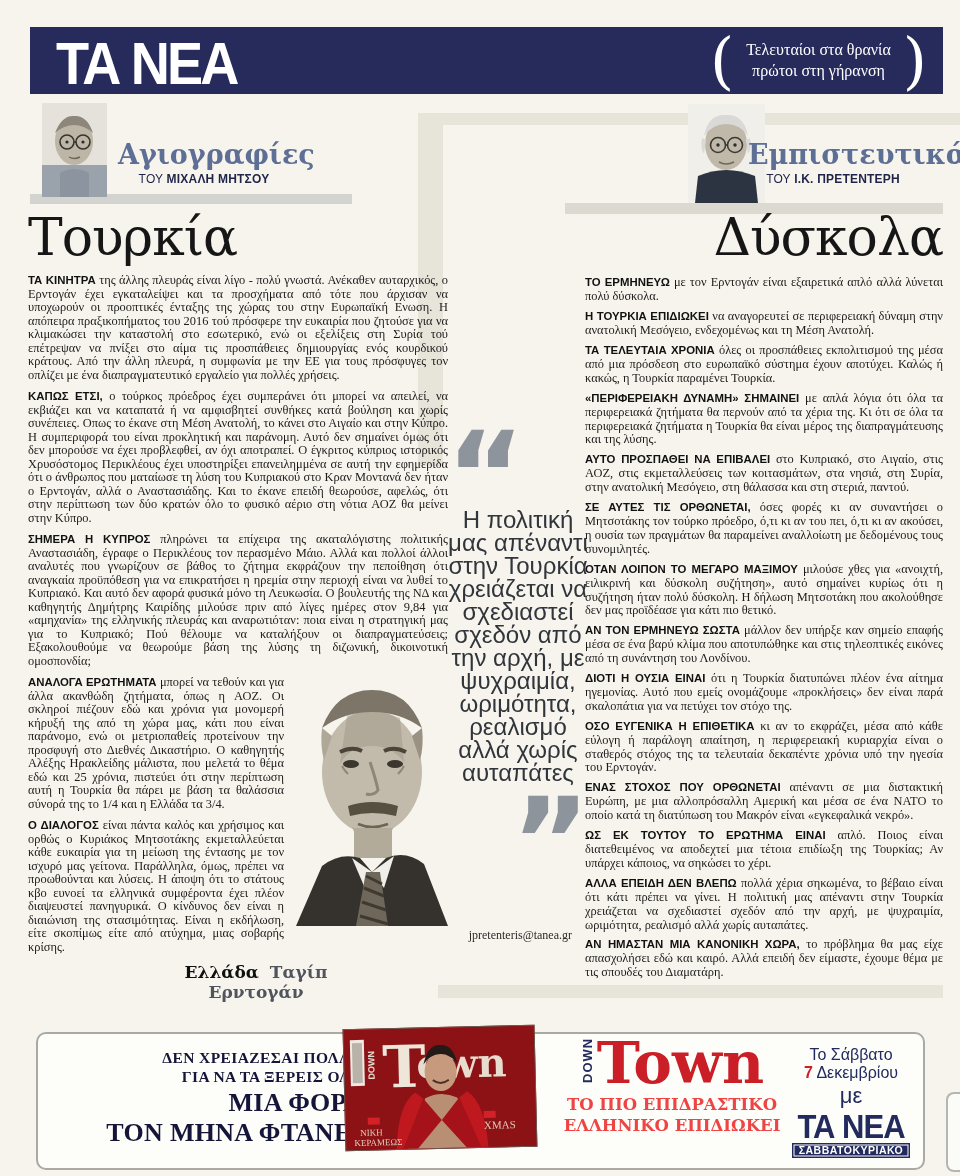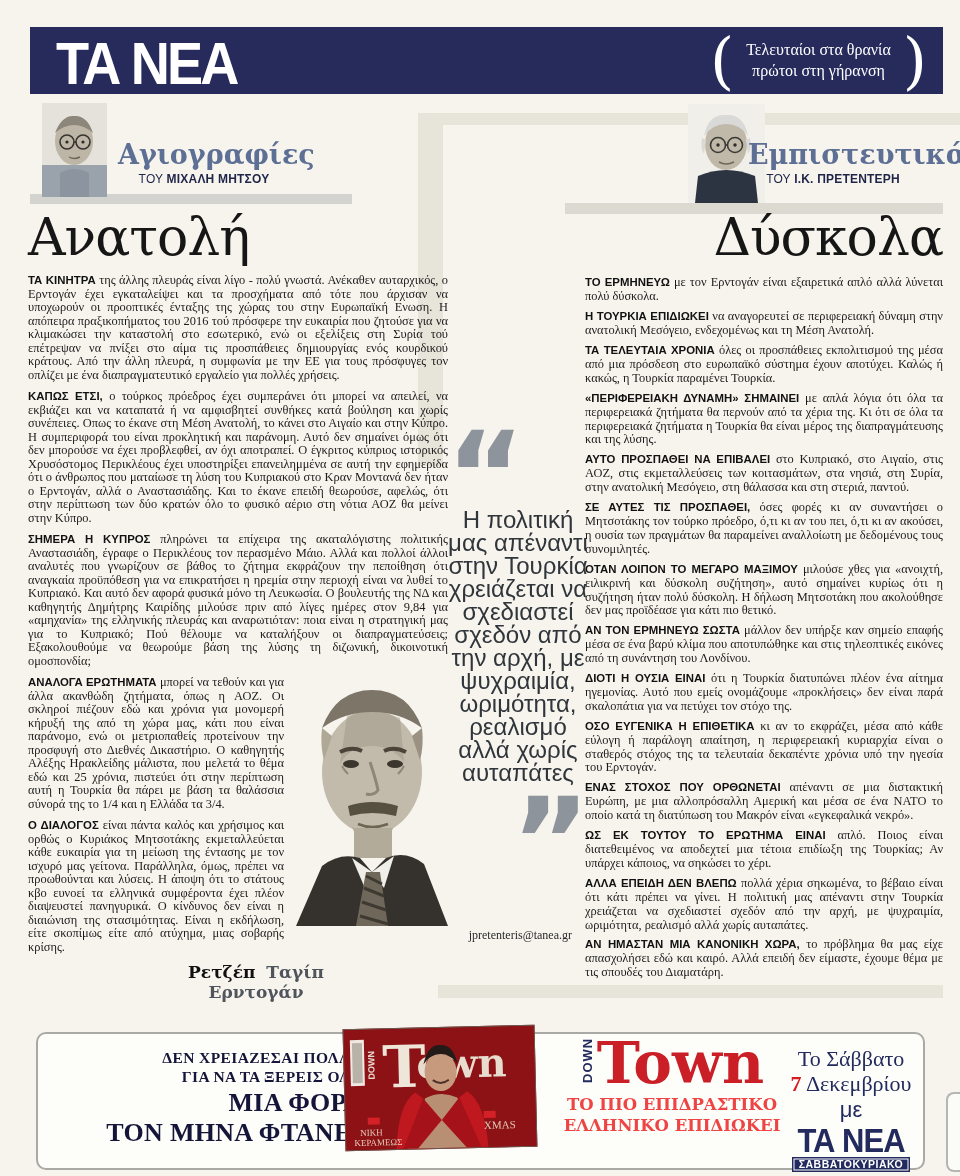--- a/index.html
+++ b/index.html
@@ -69,21 +69,21 @@
               background:#8c1216; border:1px solid #6b5b52; overflow:hidden; }
   .ad-town { position:absolute; left:514px; top:0; width:240px; text-align:center; }
   .town-row { display:flex; align-items:flex-end; justify-content:center; gap:2px; }
   .down-vert { writing-mode:vertical-rl; transform:rotate(180deg); font-family:"Liberation Sans",sans-serif;
                font-weight:bold; font-size:13px; letter-spacing:1px; color:#232b5e; height:52px; margin-bottom:4px; }
   .town-word { font-family:"DejaVu Serif",serif; font-weight:bold; font-size:58px; line-height:.92; color:#cb1f27; }
   .ad-desc { margin-top:5px; font-family:"DejaVu Serif",serif; font-weight:bold; font-size:16.5px;
              line-height:1.25; color:#ef4444; }
   .ad-promo { position:absolute; left:748px; top:12px; width:130px; text-align:center;
               font-family:"Liberation Sans",sans-serif; color:#232b5e; }
-  .promo-l1 { font-size:22px; line-height:1.15;font-family:Liberation Serif, serif; }
+  .promo-l1 { font-size:16px; line-height:1.15; }
   .promo-day { color:#d41d23; font-weight:bold; }
   .promo-with { font-size:22px; line-height:1.2; }
   .promo-logo { font-family:"Liberation Sans",sans-serif; font-weight:bold; font-size:31px; letter-spacing:-1px;
                 color:#232b5e; line-height:1; margin-top:2px; transform:scale(1,1.05); }
   .promo-sub { margin:1px auto 0; width:118px; background:#232b5e; color:#fff; font-weight:bold;
                font-size:10.5px; letter-spacing:.5px; padding:1px 0 2px; box-shadow:inset 0 0 0 1.5px #232b5e, inset 0 0 0 2.5px #fff; }
   .edge-artifact { position:absolute; left:946px; top:1092px; width:16px; height:80px; background:#fbfbf7;
                    border:2px solid #b5b5b2; border-right:none; border-radius:8px 0 0 8px; z-index:6; }
 </style>
 </head>
@@ -144,21 +144,21 @@
   </svg>
   <div class="sec-block" style="left:748px; top:141px; width:170px;">
     <div class="sec-title">Εμπιστευτικά</div>
     <div class="byline">
       <span>ΤΟΥ </span><b>Ι.Κ. ΠΡΕΤΕΝΤΕΡΗ</b>
     </div>
   </div>
   <div class="bar-right"></div>
 
   <article class="left-article">
-    <h1 class="article-title">Ανατολή</h1>
+    <h1 class="article-title">Τουρκία</h1>
     <div class="body-l">
         <p><span class="lead-in">ΤΑ ΚΙΝΗΤΡΑ </span>της άλλης πλευράς είναι λίγο - πολύ γνωστά. Ανέκαθεν αυταρχικός, ο Ερντογάν έχει εγκαταλείψει και τα προσχήματα από τότε που άρχισαν να υποχωρούν οι προοπτικές ένταξης της χώρας του στην Ευρωπαϊκή Ενωση. Η απόπειρα πραξικοπήματος του 2016 τού πρόσφερε την ευκαιρία που ζητούσε για να κλιμακώσει την καταστολή στο εσωτερικό, ενώ οι εξελίξεις στη Συρία τού επέτρεψαν να πνίξει στο αίμα τις προσπάθειες δημιουργίας ενός κουρδικού κράτους. Από την άλλη πλευρά, η συμφωνία με την ΕΕ για τους πρόσφυγες τον οπλίζει με ένα διαπραγματευτικό εργαλείο για πολλές χρήσεις.</p>
         <p><span class="lead-in">ΚΑΠΩΣ ΕΤΣΙ, </span>ο τούρκος πρόεδρος έχει συμπεράνει ότι μπορεί να απειλεί, να εκβιάζει και να καταπατά ή να αμφισβητεί συνθήκες κατά βούληση και χωρίς συνέπειες. Οπως το έκανε στη Μέση Ανατολή, το κάνει στο Αιγαίο και στην Κύπρο. Η συμπεριφορά του είναι προκλητική και παράνομη. Αυτό δεν σημαίνει όμως ότι δεν μπορούσε να έχει προβλεφθεί, αν όχι αποτραπεί. Ο έγκριτος κύπριος ιστορικός Χρυσόστομος Περικλέους έχει υποστηρίξει επανειλημμένα σε αυτή την εφημερίδα ότι ο άνθρωπος που ματαίωσε τη λύση του Κυπριακού στο Κραν Μοντανά δεν ήταν ο Ερντογάν, αλλά ο Αναστασιάδης. Και το έκανε επειδή θεωρούσε, αφελώς, ότι στην περίπτωση των δύο κρατών όλο το φυσικό αέριο στη νότια ΑΟΖ θα μείνει στην Κύπρο.</p>
         <p><span class="lead-in">ΣΗΜΕΡΑ Η ΚΥΠΡΟΣ </span>πληρώνει τα επίχειρα της ακαταλόγιστης πολιτικής Αναστασιάδη, έγραφε ο Περικλέους τον περασμένο Μάιο. Αλλά και πολλοί άλλοι αναλυτές που γνωρίζουν σε βάθος το ζήτημα εκφράζουν την πεποίθηση ότι αναγκαία προϋπόθεση για να επικρατήσει η ηρεμία στην περιοχή είναι να λυθεί το Κυπριακό. Και αυτό δεν αφορά φυσικά μόνο τη Λευκωσία. Ο βουλευτής της ΝΔ και καθηγητής Δημήτρης Καιρίδης μιλούσε πριν από λίγες ημέρες στον 9,84 για «αμηχανία» της ελληνικής πλευράς και αναρωτιόταν: ποια είναι η στρατηγική μας για το Κυπριακό; Πού θέλουμε να καταλήξουν οι διαπραγματεύσεις; Εξακολουθούμε να θεωρούμε βάση της λύσης τη διζωνική, δικοινοτική ομοσπονδία;</p>
       </div>
     <div class="body-l">
       <svg class="portrait-float" viewBox="0 0 160 250">
         <ellipse cx="80" cy="96" rx="50" ry="62" fill="#c2bbac"></ellipse>
         <path d="M55 40 Q80 30 108 42 L112 86 Q100 70 80 70 Q58 70 48 88 Z" fill="#a29a8a" opacity=".55"></path>
         <path d="M30 52 Q44 14 80 14 Q116 14 130 52 Q108 36 80 36 Q52 36 30 52Z" fill="#7d7668"></path>
@@ -181,41 +181,41 @@
         <path d="M74 200 L90 208 M72 212 L92 220 M70 226 L94 234 M68 240 L96 248" stroke="#3f3a31" stroke-width="3"></path>
       </svg>
       <div>
           <p><span class="lead-in">ΑΝΑΛΟΓΑ ΕΡΩΤΗΜΑΤΑ </span>μπορεί να τεθούν και για άλλα ακανθώδη ζητήματα, όπως η ΑΟΖ. Οι σκληροί πιέζουν εδώ και χρόνια για μονομερή κήρυξή της από τη χώρα μας, κάτι που είναι παράνομο, ενώ οι μετριοπαθείς προτείνουν την προσφυγή στο Διεθνές Δικαστήριο. Ο καθηγητής Αλέξης Ηρακλείδης μάλιστα, που μελετά το θέμα εδώ και 25 χρόνια, πιστεύει ότι στην περίπτωση αυτή η Τουρκία θα πάρει με βάση τα θαλάσσια σύνορά της το 1/4 και η Ελλάδα τα 3/4.</p>
           <p><span class="lead-in">Ο ΔΙΑΛΟΓΟΣ </span>είναι πάντα καλός και χρήσιμος και ορθώς ο Κυριάκος Μητσοτάκης εκμεταλλεύεται κάθε ευκαιρία για τη μείωση της έντασης με τον ισχυρό μας γείτονα. Παράλληλα, όμως, πρέπει να προωθούνται και λύσεις. Η άποψη ότι το στάτους κβο ευνοεί τα ελληνικά συμφέροντα έχει πλέον διαψευστεί πανηγυρικά. Ο κίνδυνος δεν είναι η διαιώνιση της στασιμότητας. Είναι η εκδήλωση, είτε σκοπίμως είτε από ατύχημα, μιας σοβαρής κρίσης.</p>
         </div>
     </div>
   </article>
 
   <div class="caption">
-    <span class="c1">Ρετζέπ</span>
+    <span class="c1">Ελλάδα</span>
     <span class="c2">Ταγίπ Ερντογάν</span>
   </div>
 
   <aside class="quote-col">
     <span class="q-mark q-open">“</span>
     <div class="q-text">Η πολιτική μας απέναντι στην Τουρκία χρειάζεται να σχεδιαστεί σχεδόν από την αρχή, με ψυχραιμία, ωριμότητα, ρεαλισμό αλλά χωρίς αυταπάτες</div>
     <span class="q-mark q-close">”</span>
   </aside>
 
   <div class="email">jpretenteris@tanea.gr</div>
 
   <article class="right-article">
     <h1 class="article-title">Δύσκολα</h1>
     <div class="body-r">
         <p><span class="lead-in">ΤΟ ΕΡΜΗΝΕΥΩ </span>με τον Ερντογάν είναι εξαιρετικά απλό αλλά λύνεται πολύ δύσκολα.</p>
         <p><span class="lead-in">Η ΤΟΥΡΚΙΑ ΕΠΙΔΙΩΚΕΙ </span>να αναγορευτεί σε περιφερειακή δύναμη στην ανατολική Μεσόγειο, ενδεχομένως και τη Μέση Ανατολή.</p>
         <p><span class="lead-in">ΤΑ ΤΕΛΕΥΤΑΙΑ ΧΡΟΝΙΑ </span>όλες οι προσπάθειες εκπολιτισμού της μέσα από μια πρόσδεση στο ευρωπαϊκό σύστημα έχουν αποτύχει. Καλώς ή κακώς, η Τουρκία παραμένει Τουρκία.</p>
         <p><span class="lead-in">«ΠΕΡΙΦΕΡΕΙΑΚΗ ΔΥΝΑΜΗ» ΣΗΜΑΙΝΕΙ </span>με απλά λόγια ότι όλα τα περιφερειακά ζητήματα θα περνούν από τα χέρια της. Κι ότι σε όλα τα περιφερειακά ζητήματα η Τουρκία θα είναι μέρος της διαπραγμάτευσης και της λύσης.</p>
         <p><span class="lead-in">ΑΥΤΟ ΠΡΟΣΠΑΘΕΙ ΝΑ ΕΠΙΒΑΛΕΙ </span>στο Κυπριακό, στο Αιγαίο, στις ΑΟΖ, στις εκμεταλλεύσεις των κοιτασμάτων, στα νησιά, στη Συρία, στην ανατολική Μεσόγειο, στη θάλασσα και στη στεριά, παντού.</p>
-        <p><span class="lead-in">ΣΕ ΑΥΤΕΣ ΤΙΣ ΠΡΟΣΠΑΘΕΙ, </span>όσες φορές κι αν συναντήσει ο Μητσοτάκης τον τούρκο πρόεδρο, ό,τι κι αν του πει, ό,τι κι αν ακούσει, η ουσία των πραγμάτων θα παραμείνει αναλλοίωτη με δεδομένους τους συνομιλητές.</p>
+        <p><span class="lead-in">ΣΕ ΑΥΤΕΣ ΤΙΣ ΟΡΘΩΝΕΤΑΙ, </span>όσες φορές κι αν συναντήσει ο Μητσοτάκης τον τούρκο πρόεδρο, ό,τι κι αν του πει, ό,τι κι αν ακούσει, η ουσία των πραγμάτων θα παραμείνει αναλλοίωτη με δεδομένους τους συνομιλητές.</p>
         <p><span class="lead-in">ΟΤΑΝ ΛΟΙΠΟΝ ΤΟ ΜΕΓΑΡΟ ΜΑΞΙΜΟΥ </span>μιλούσε χθες για «ανοιχτή, ειλικρινή και δύσκολη συζήτηση», αυτό σημαίνει κυρίως ότι η συζήτηση ήταν πολύ δύσκολη. Η δήλωση Μητσοτάκη που ακολούθησε δεν μας προϊδέασε για κάτι πιο θετικό.</p>
         <p><span class="lead-in">ΑΝ ΤΟΝ ΕΡΜΗΝΕΥΩ ΣΩΣΤΑ </span>μάλλον δεν υπήρξε καν σημείο επαφής μέσα σε ένα βαρύ κλίμα που αποτυπώθηκε και στις τηλεοπτικές εικόνες από τη συνάντηση του Λονδίνου.</p>
         <p><span class="lead-in">ΔΙΟΤΙ Η ΟΥΣΙΑ ΕΙΝΑΙ </span>ότι η Τουρκία διατυπώνει πλέον ένα αίτημα ηγεμονίας. Αυτό που εμείς ονομάζουμε «προκλήσεις» δεν είναι παρά σκαλοπάτια για να πετύχει τον στόχο της.</p>
         <p><span class="lead-in">ΟΣΟ ΕΥΓΕΝΙΚΑ Η ΕΠΙΘΕΤΙΚΑ </span>κι αν το εκφράζει, μέσα από κάθε εύλογη ή παράλογη απαίτηση, η περιφερειακή κυριαρχία είναι ο σταθερός στόχος της τα τελευταία δεκαπέντε χρόνια υπό την ηγεσία του Ερντογάν.</p>
         <p><span class="lead-in">ΕΝΑΣ ΣΤΟΧΟΣ ΠΟΥ ΟΡΘΩΝΕΤΑΙ </span>απέναντι σε μια διστακτική Ευρώπη, με μια αλλοπρόσαλλη Αμερική και μέσα σε ένα ΝΑΤΟ το οποίο κατά τη διατύπωση του Μακρόν είναι «εγκεφαλικά νεκρό».</p>
         <p><span class="lead-in">ΩΣ ΕΚ ΤΟΥΤΟΥ ΤΟ ΕΡΩΤΗΜΑ ΕΙΝΑΙ </span>απλό. Ποιος είναι διατεθειμένος να αποδεχτεί μια τέτοια επιδίωξη της Τουρκίας; Αν υπάρχει κάποιος, να σηκώσει το χέρι.</p>
         <p><span class="lead-in">ΑΛΛΑ ΕΠΕΙΔΗ ΔΕΝ ΒΛΕΠΩ </span>πολλά χέρια σηκωμένα, το βέβαιο είναι ότι κάτι πρέπει να γίνει. Η πολιτική μας απέναντι στην Τουρκία χρειάζεται να σχεδιαστεί σχεδόν από την αρχή, με ψυχραιμία, ωριμότητα, ρεαλισμό αλλά χωρίς αυταπάτες.</p>
         <p><span class="lead-in">ΑΝ ΗΜΑΣΤΑΝ ΜΙΑ ΚΑΝΟΝΙΚΗ ΧΩΡΑ, </span>το πρόβλημα θα μας είχε απασχολήσει εδώ και καιρό. Αλλά επειδή δεν είμαστε, έχουμε θέμα με τις σπουδές του Διαματάρη.</p>
       </div>
   </article>

